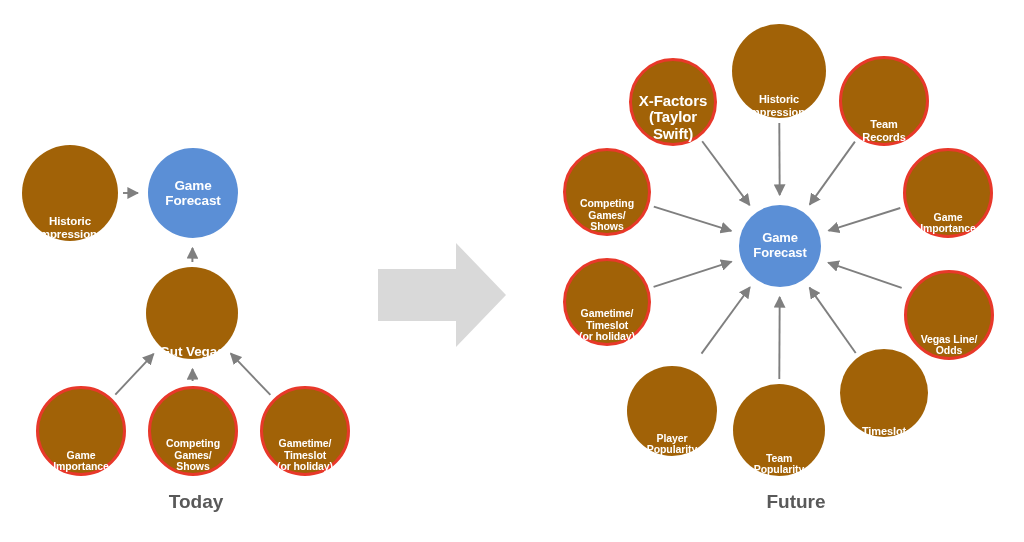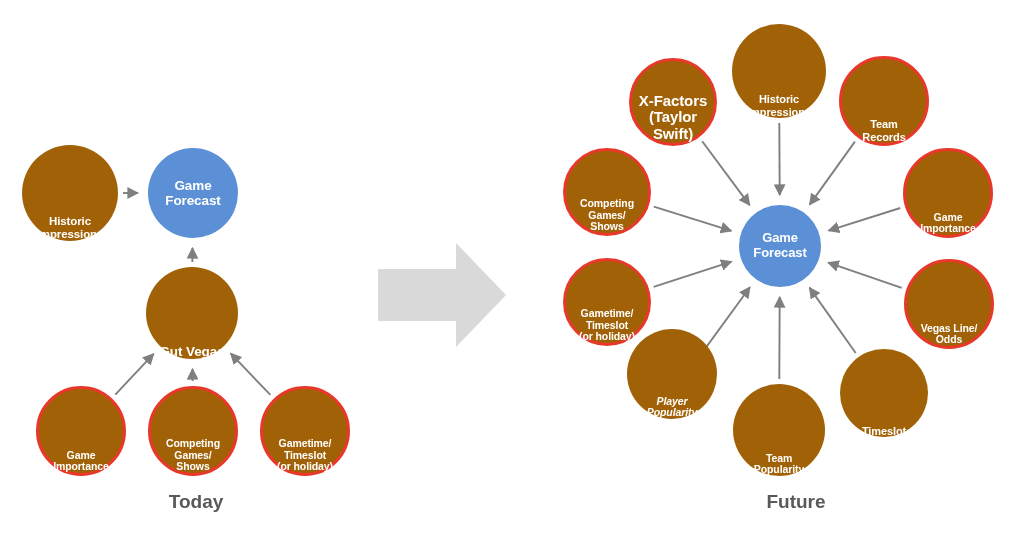--- a/index.html
+++ b/index.html
@@ -144,25 +144,25 @@
       </div>
       <div class="node navy ringed" style="left: 903px; top: 148px; width: 90px; height: 90px; font-size: 10.5px;">
         <span class="lbl">Game
 Importance</span>
       </div>
       <div class="node navy ringed" style="left: 563px; top: 258px; width: 88px; height: 88px; font-size: 10.5px;">
         <span class="lbl">Gametime/
 Timeslot
 (or holiday)</span>
       </div>
-      <div class="node navy ringed" style="left: 904px; top: 259px; width: 90px; height: 90px; font-size: 10.5px;">
+      <div class="node navy ringed" style="left: 904px; top: 270px; width: 90px; height: 90px; font-size: 10.5px;">
         <span class="lbl">Vegas Line/
 Odds</span>
       </div>
-      <div class="node navy" style="left: 627px; top: 329px; width: 90px; height: 90px; font-size: 10.5px; font-style: italic;">
+      <div class="node navy" style="left: 627px; top: 366px; width: 90px; height: 90px; font-size: 10.5px;">
         <span class="lbl">Player
 Popularity</span>
       </div>
       <div class="node navy" style="left: 840px; top: 349px; width: 88px; height: 88px; font-size: 11px;">
         <span class="lbl">Timeslot</span>
       </div>
       <div class="node navy" style="left: 733px; top: 384px; width: 92px; height: 92px; font-size: 10.5px;">
         <span class="lbl">Team
 Popularity</span>
       </div>

